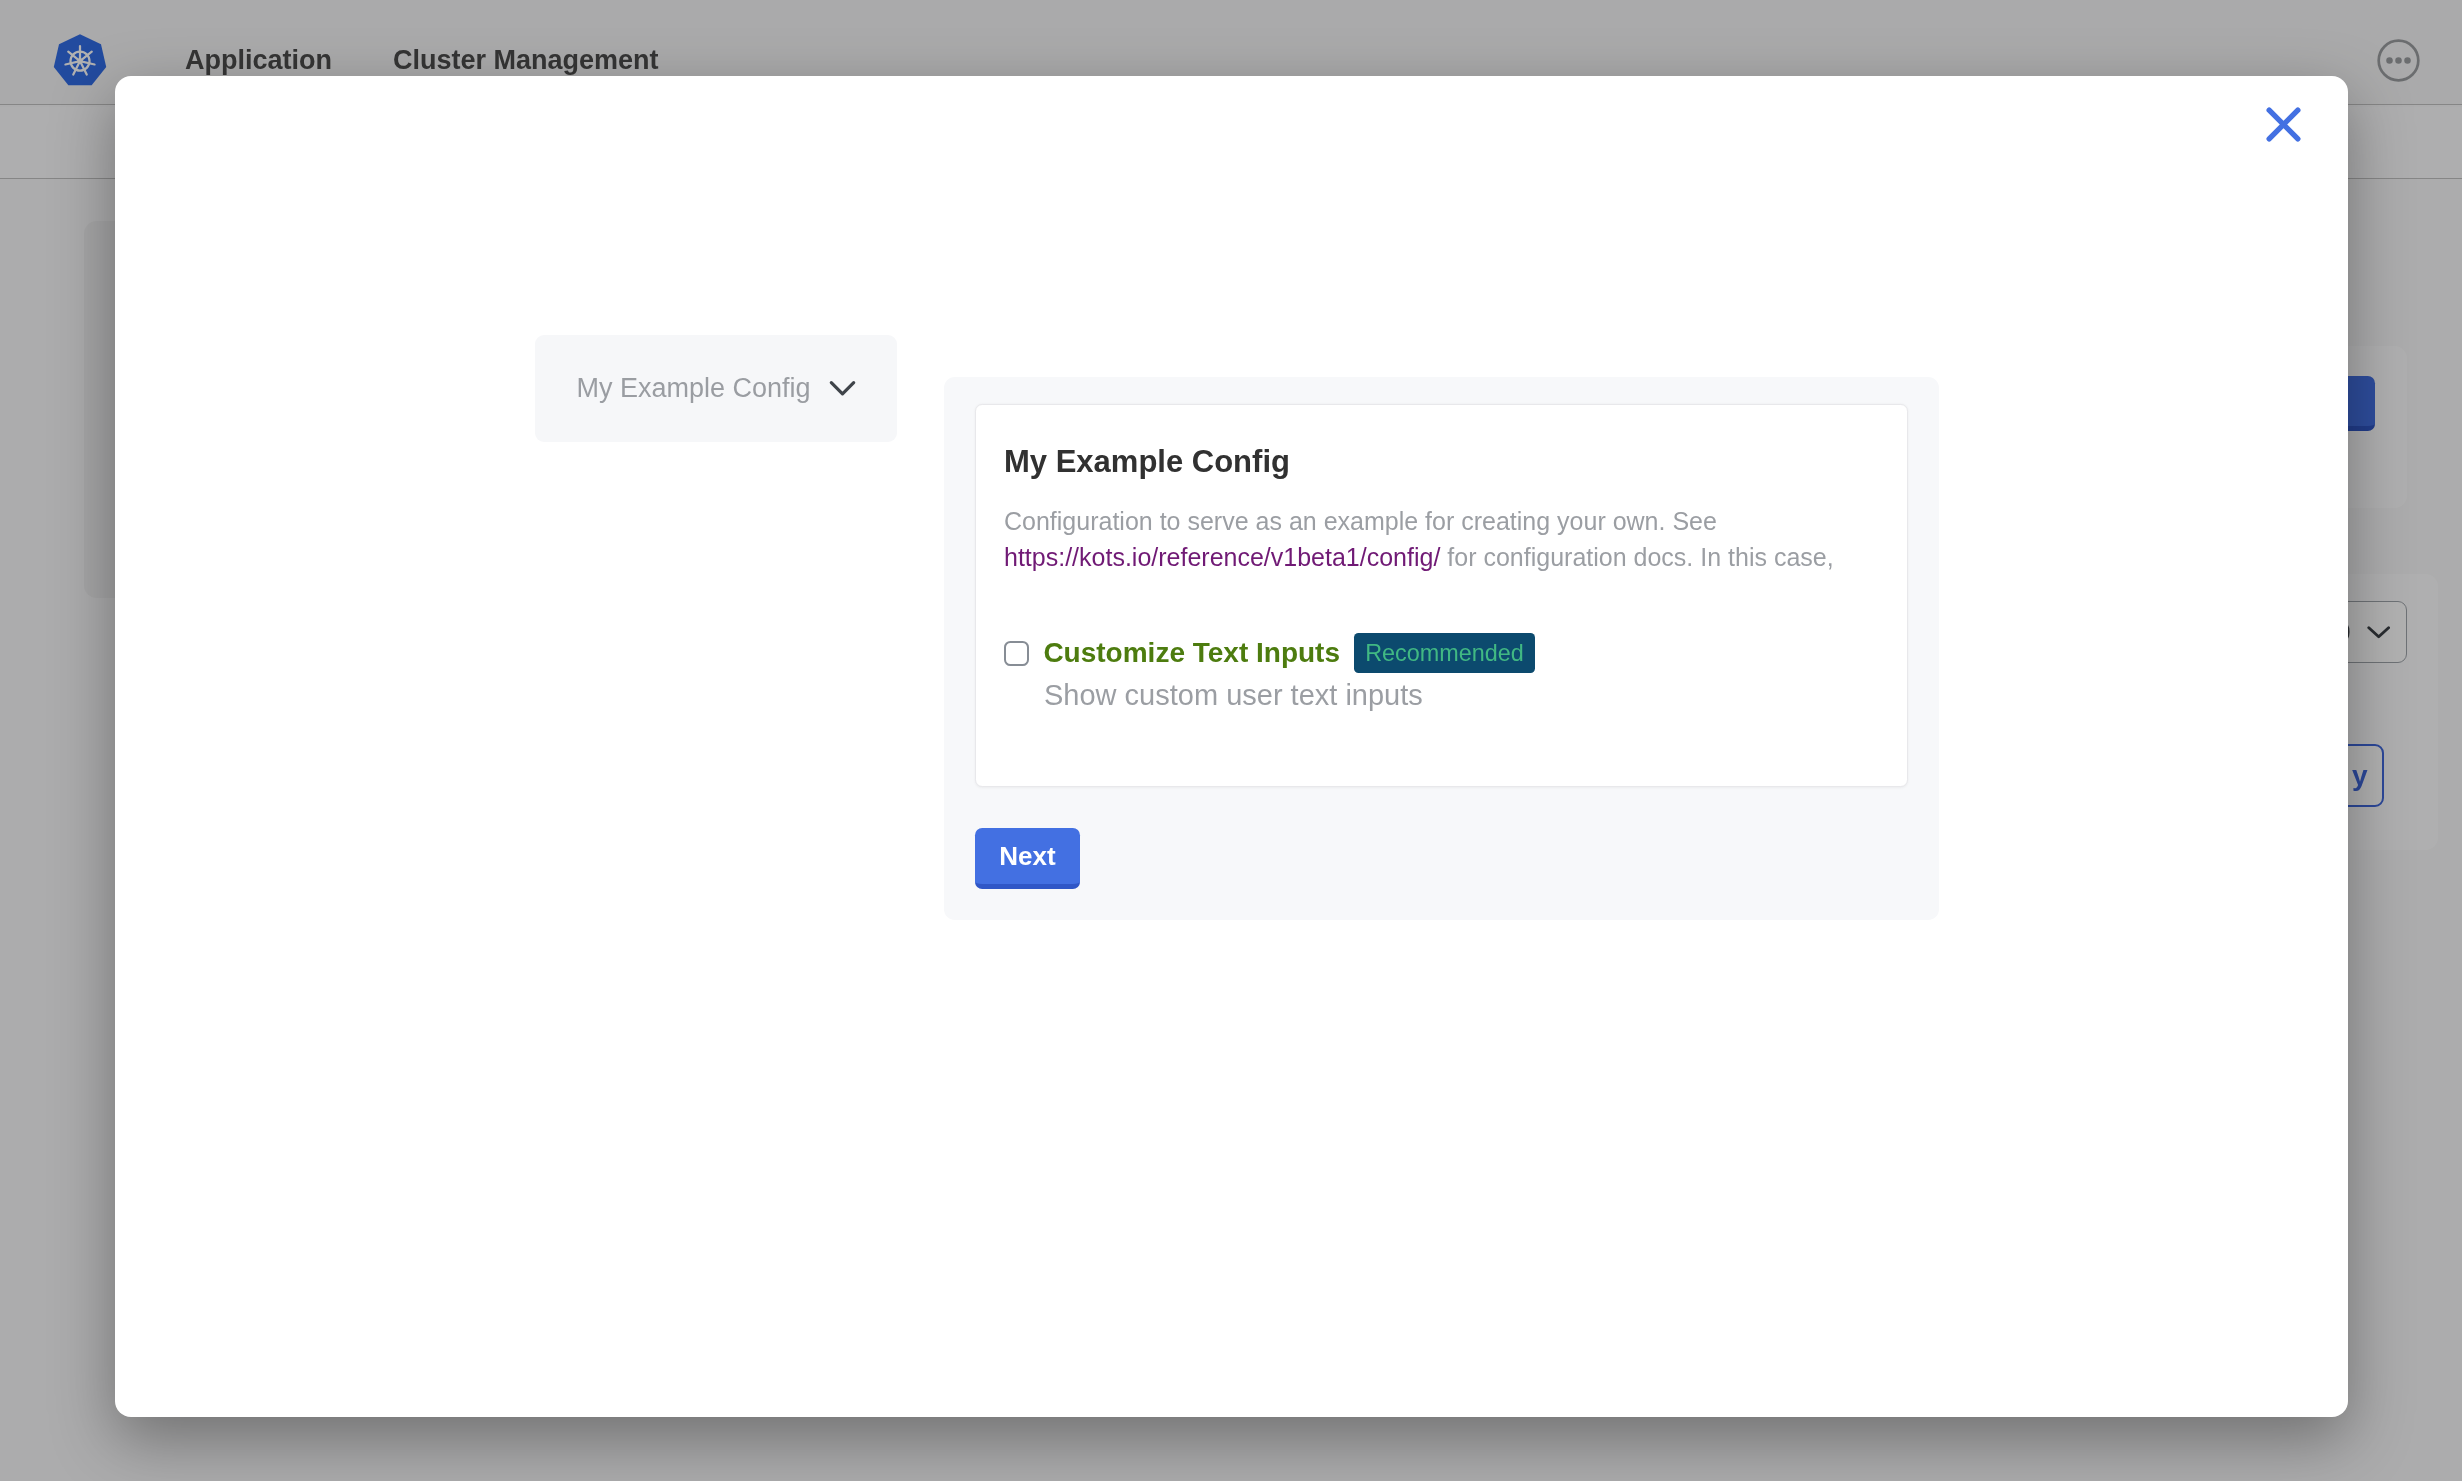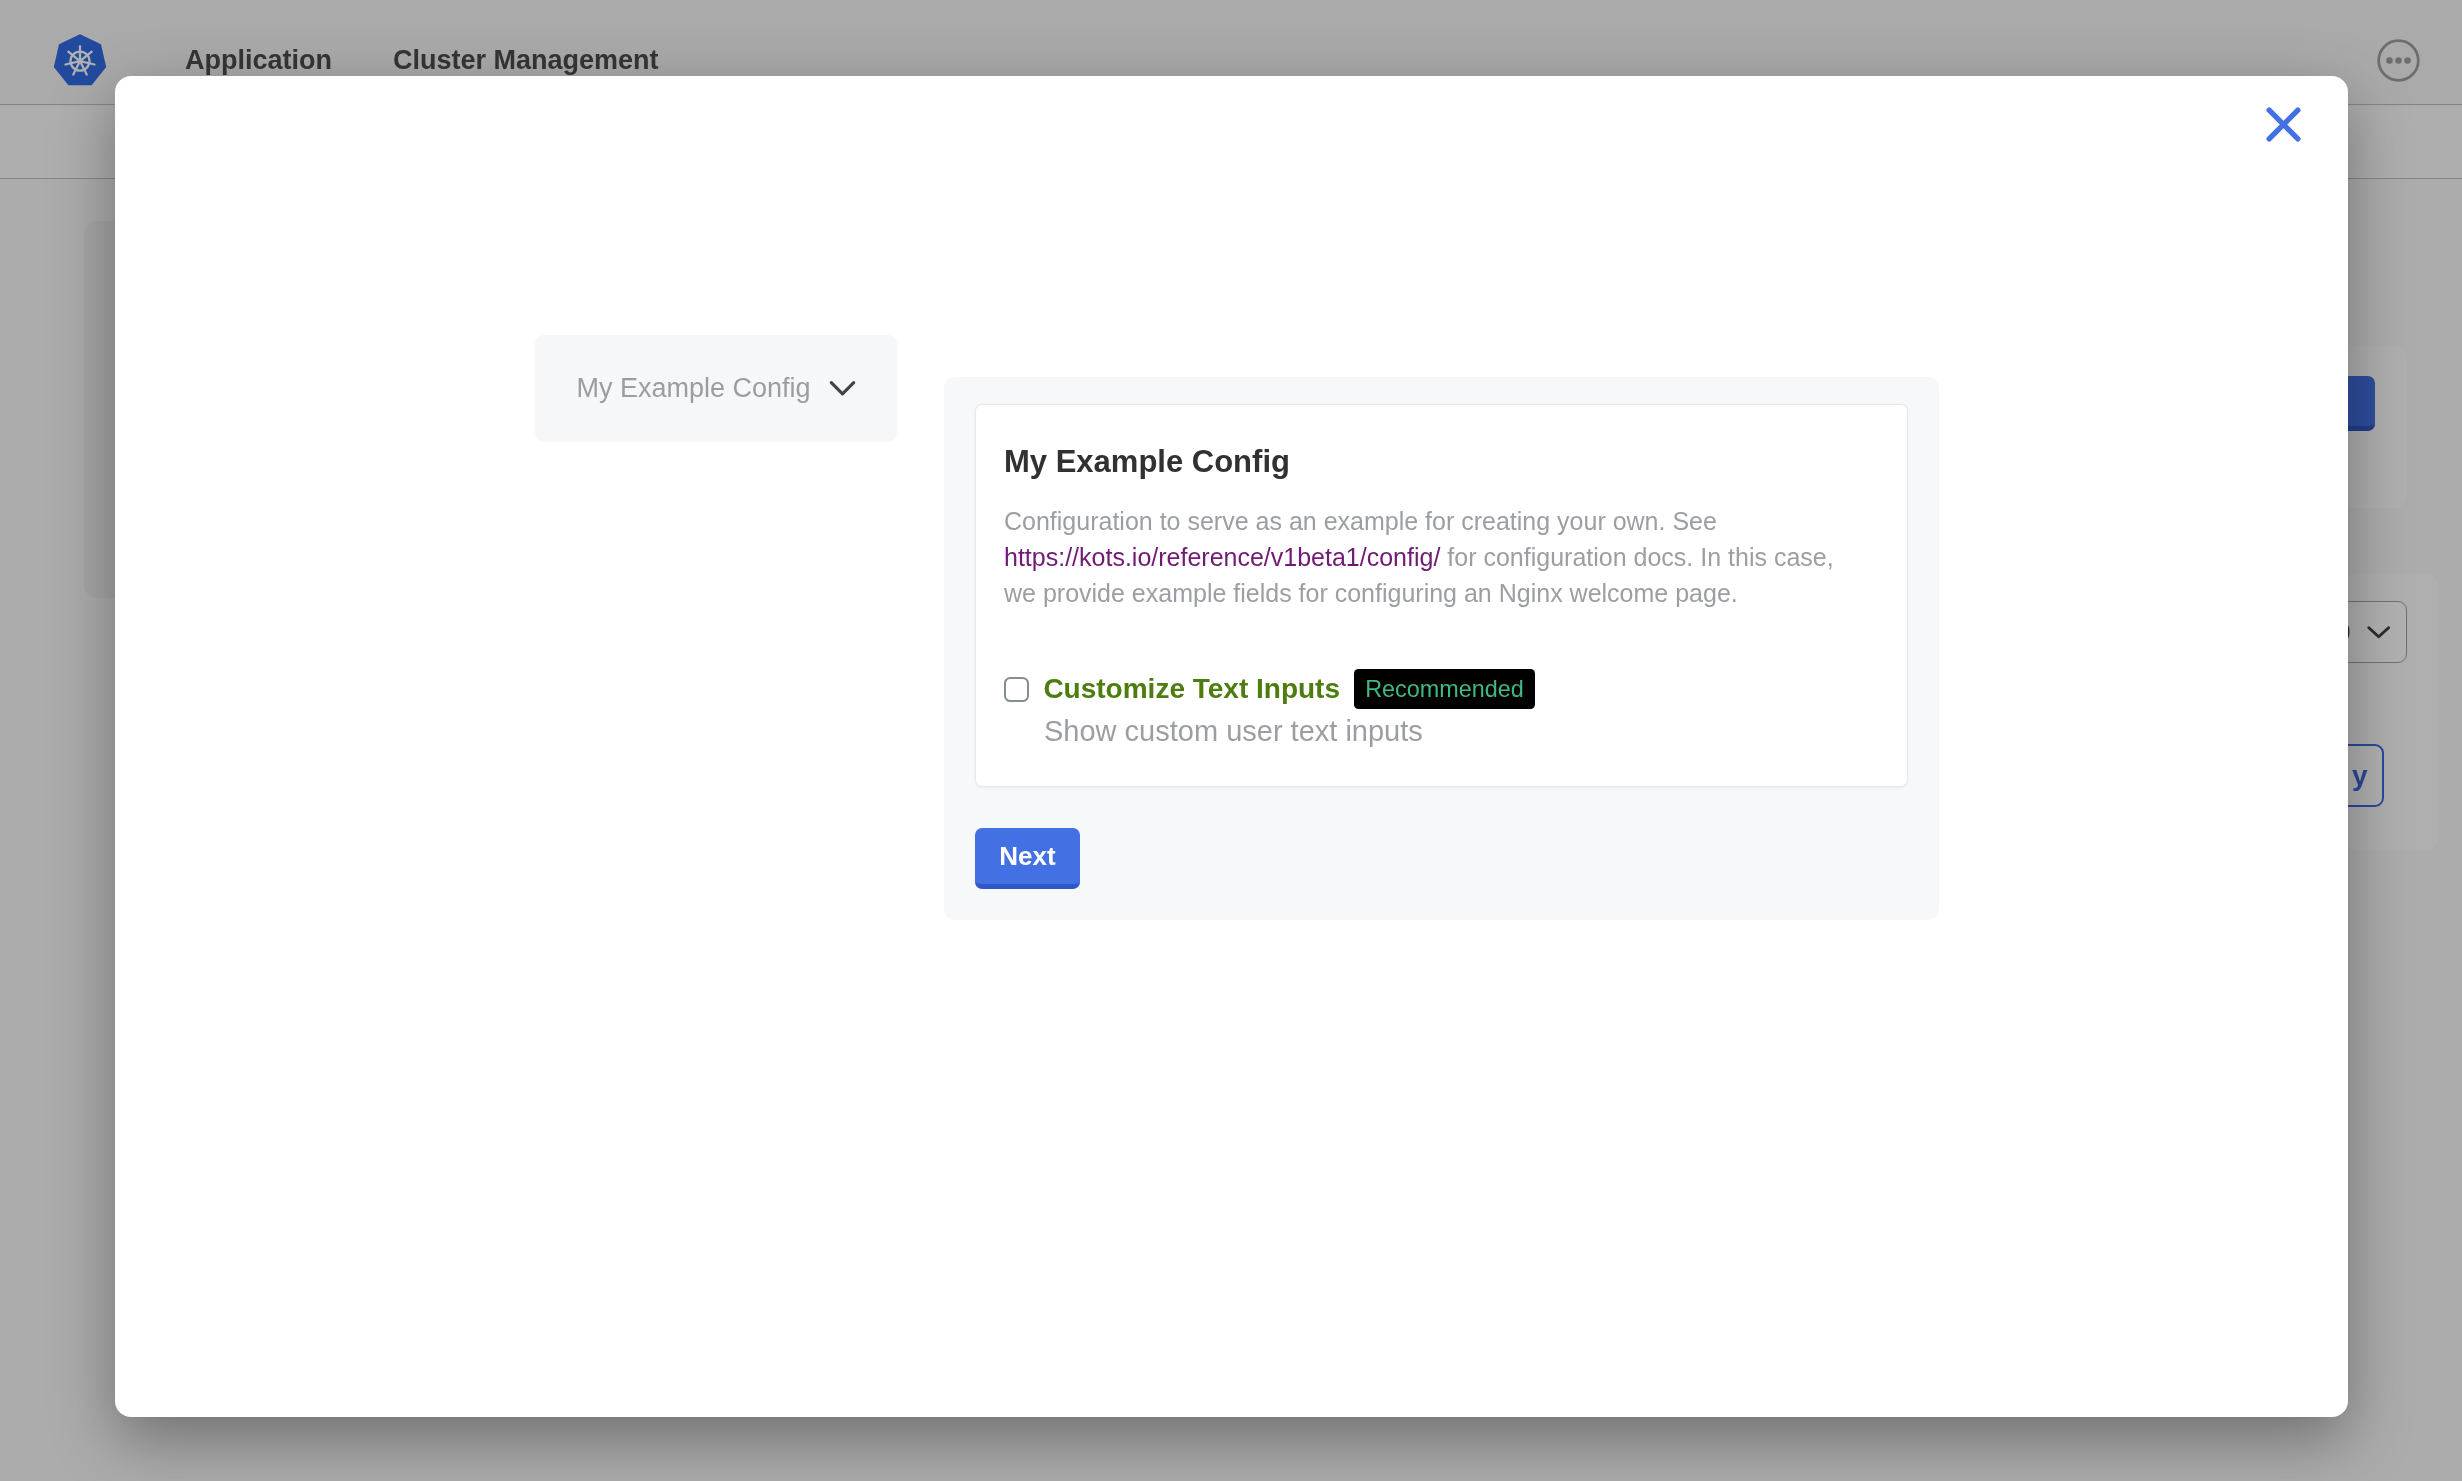--- a/index.html
+++ b/index.html
@@ -75,21 +75,21 @@
   .card-title { font-size:31px; font-weight:bold; color:#313131; margin-bottom:23.4px; }
   .card-desc { font-size:25px; line-height:36px; color:#9b9ea3; white-space:nowrap; }
   .card-desc a { color:#701a75; text-decoration:none; cursor:pointer; }
   .checkbox-row { display:flex; align-items:center; margin-top:58px; }
   .checkbox-box {
     width:25px; height:25px; border:2.7px solid #878d95; border-radius:6.3px; background:#ffffff;
     flex:0 0 auto; cursor:pointer;
   }
   .checkbox-label { font-size:28px; font-weight:bold; color:#4d7c0f; margin-left:14.4px; cursor:pointer; }
   .badge {
-    margin-left:14.4px; background:#000000; color:#41b883; font-size:23.4px;
+    margin-left:14.4px; background:#0c4a6e; color:#41b883; font-size:23.4px;
     padding:6.3px 10.8px; border-radius:4.5px;
   }
   .checkbox-help { margin-left:40px; margin-top:6.3px; font-size:29px; color:#9b9ea3; }
   .next-btn {
     margin-top:41px; width:105px; height:61px; background:#4370e2; border:none;
     border-bottom:5.4px solid #3057c7; border-radius:7.2px; color:#ffffff;
     font-size:26px; font-weight:bold; font-family:"Liberation Sans", sans-serif; cursor:pointer;
     display:flex; align-items:center; justify-content:center;
   }
 </style>
@@ -167,21 +167,20 @@
         <polyline points="2.5,3 15,15.5 27.5,3" fill="none" stroke="#3f444a" stroke-width="3.6" stroke-linecap="round" stroke-linejoin="round"></polyline>
       </svg>
     </div>
 
     <div class="config-area">
       <div class="config-card">
         <div class="card-title">My Example Config</div>
         <div class="card-desc">
           <div>Configuration to serve as an example for creating your own. See</div>
           <div><a>https://kots.io/reference/v1beta1/config/</a><span> for configuration docs. In this case,</span></div>
-          <div>we provide example fields for configuring an Nginx welcome page.</div>
         </div>
         <div class="checkbox-row">
           <span class="checkbox-box"></span>
           <span class="checkbox-label">Customize Text Inputs</span>
           <span class="badge">Recommended</span>
         </div>
         <div class="checkbox-help">Show custom user text inputs</div>
       </div>
       <button class="next-btn">Next</button>
     </div>

